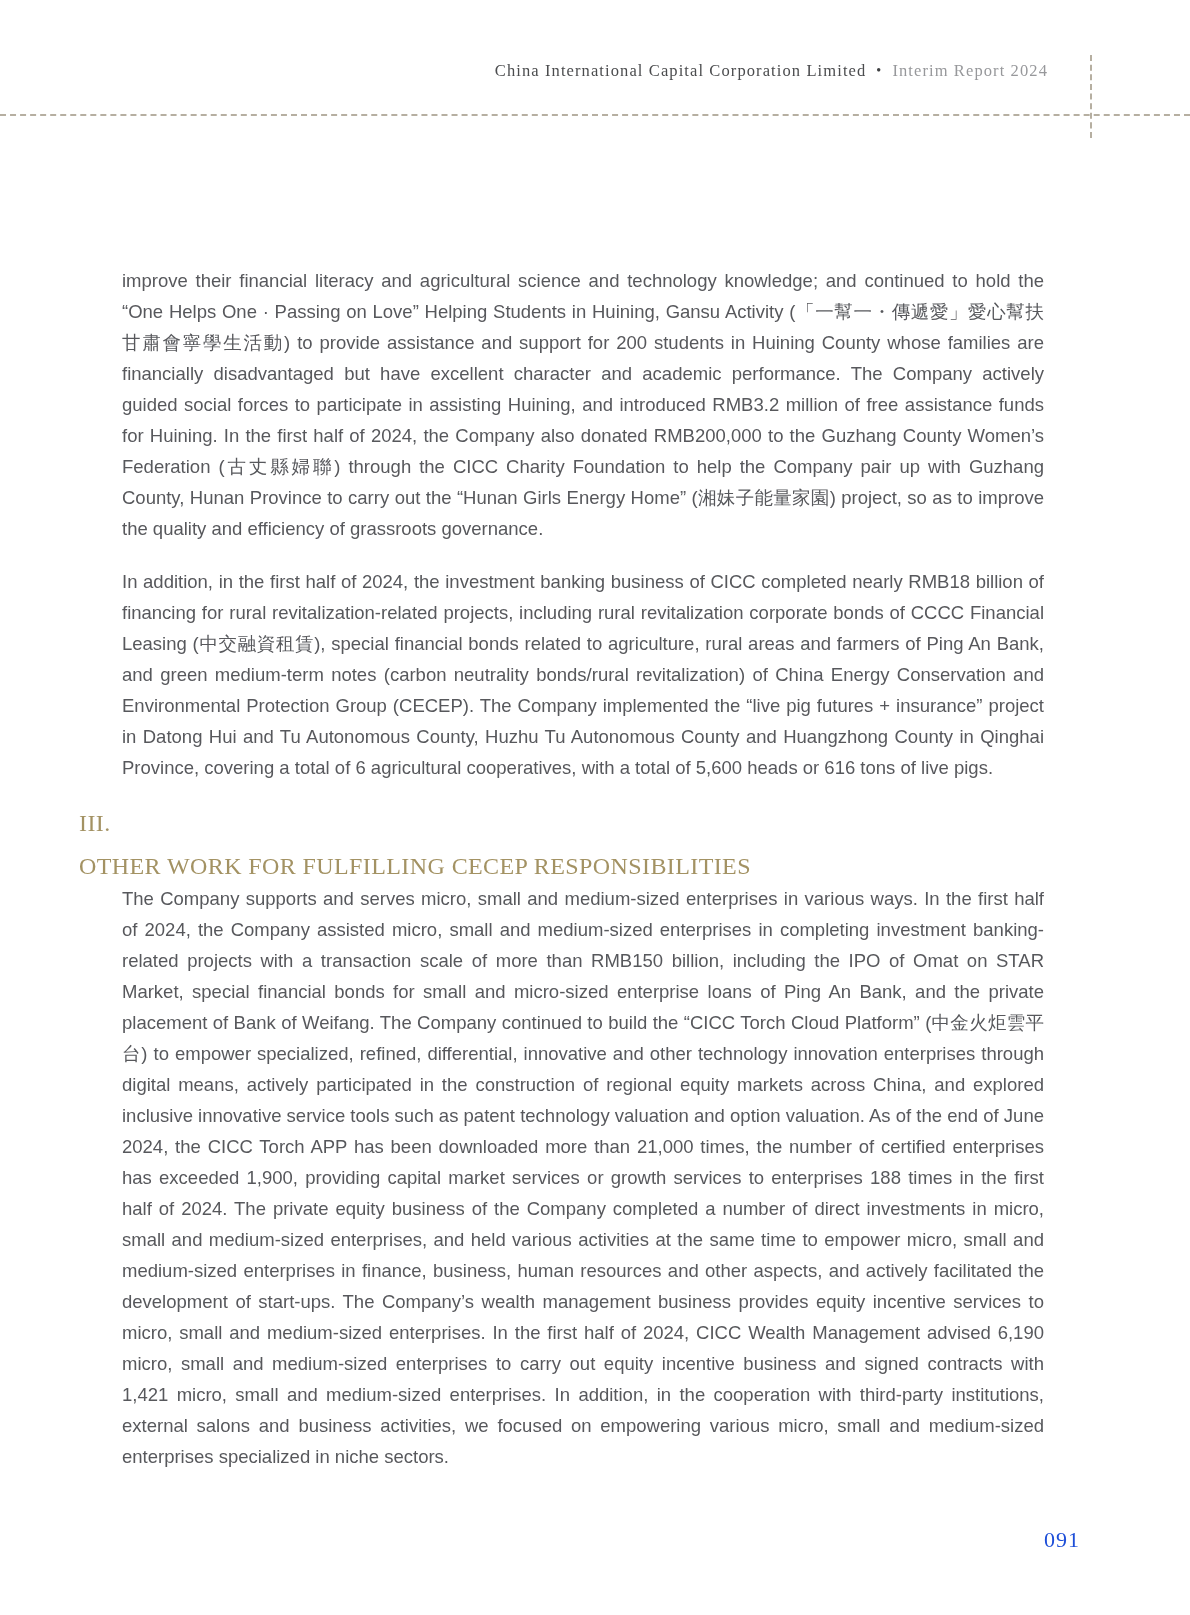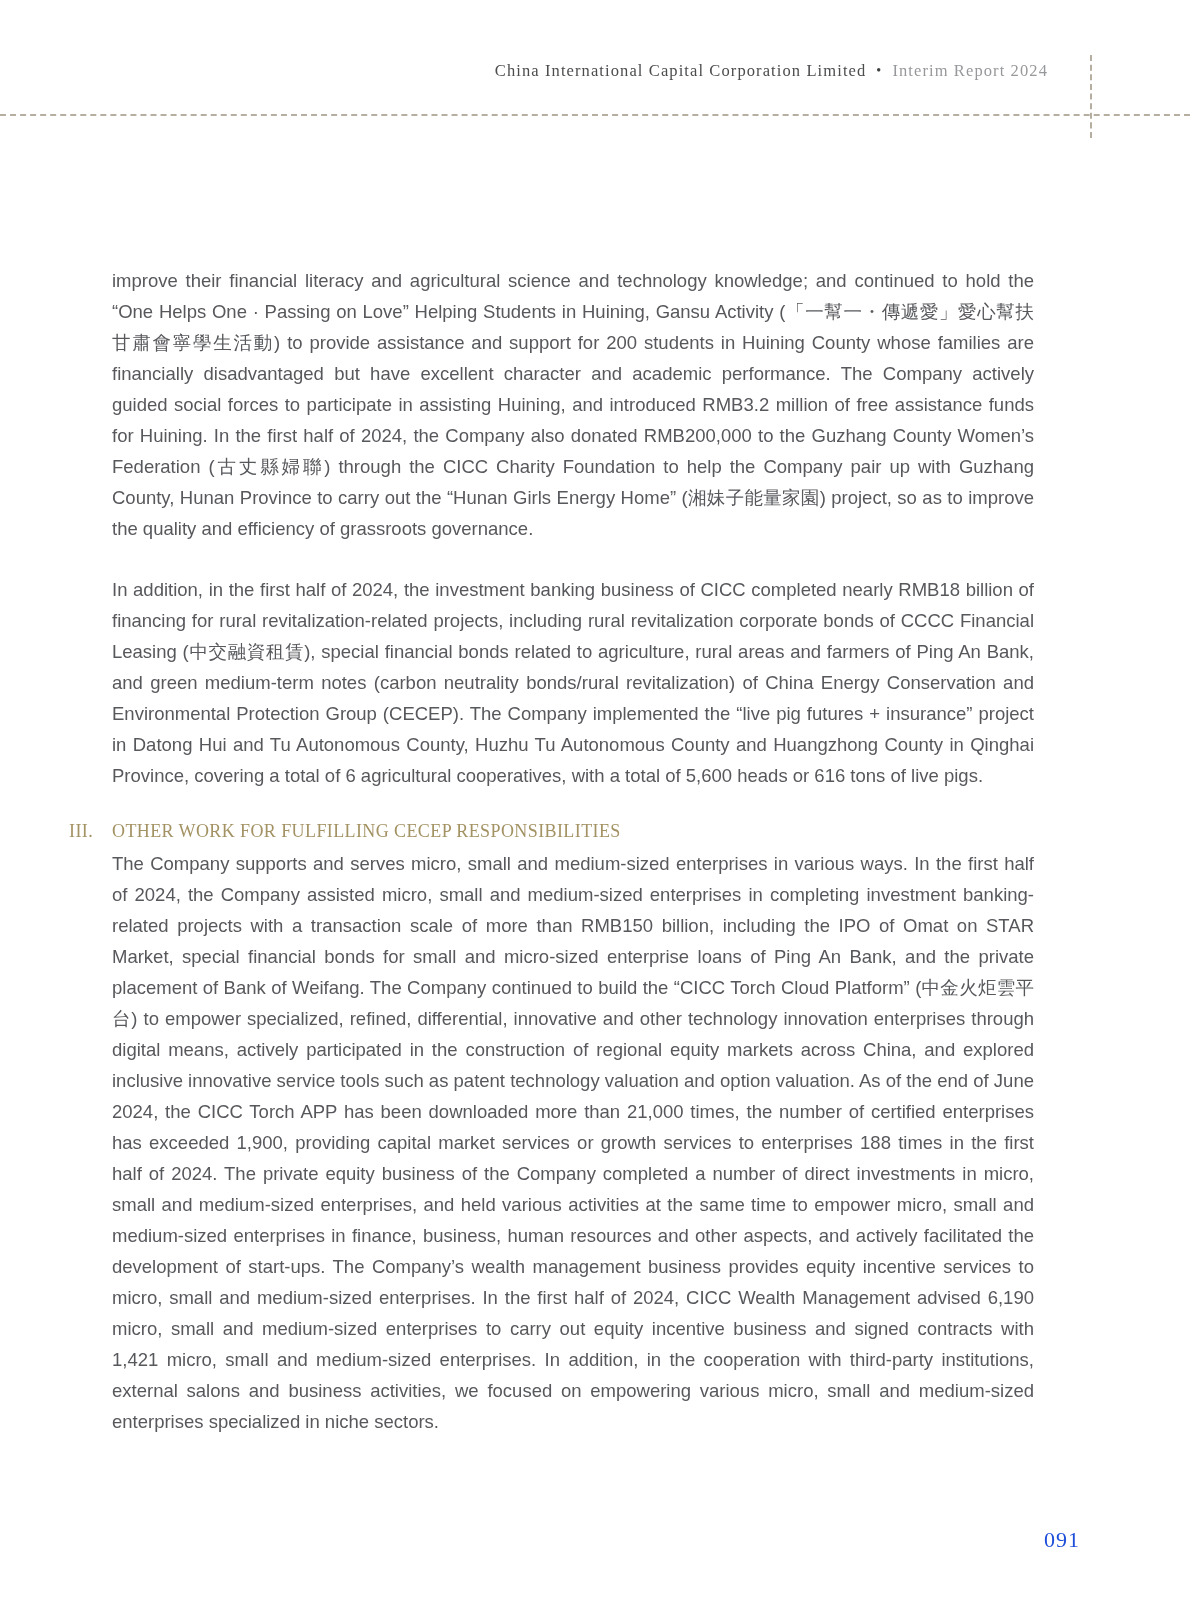--- a/index.html
+++ b/index.html
@@ -37,41 +37,42 @@
   .dash-v {
     position: absolute;
     top: 55px; left: 1090px;
     width: 0; height: 83px;
     border-left: 2px dashed #b6afa1;
   }
 
   
   .content {
     position: absolute;
-    left: 112px; top: 265px;
+    left: 122px; top: 265px;
     width: 922px;
     color: #57585c;
     font-size: 18.5px;
     line-height: 31px;
     text-align: justify;
   }
   .para   { margin: 0; }
-  .para-2 { margin-top: 30px; }
+  .para-2 { margin-top: 22px; }
   .para-3 { }
 
   .section-heading {
     display: flex;
     margin: 24px 0 0 -43px;
     font-family: "Liberation Serif", "DejaVu Serif", serif;
-    font-size: 18px;
+    font-size: 24px;
     font-weight: normal;
     color: #a39263;
     letter-spacing: 0.4px;
     line-height: 33px;
     text-align: left;
+    flex-direction: column;
   }
   .section-heading .sec-num { flex: 0 0 43px; width: 43px; }
   .section-heading .sec-title { flex: 1 1 auto; }
 
   
   .page-number {
     position: absolute;
     top: 1527px; left: 1044px;
     font-family: "Liberation Serif", "DejaVu Serif", serif;
     font-size: 22px;

